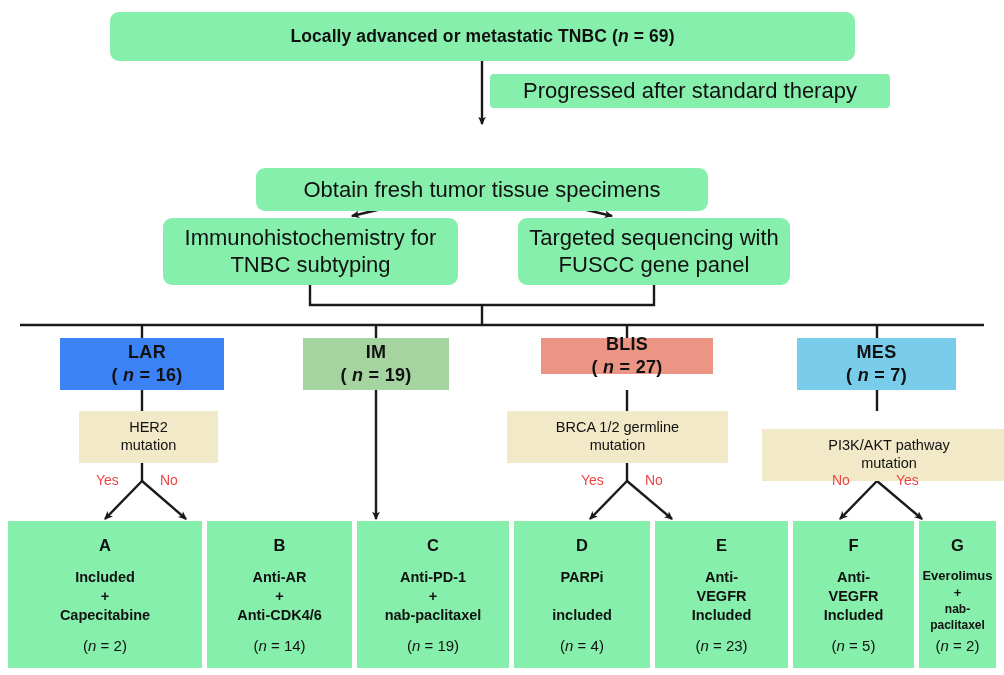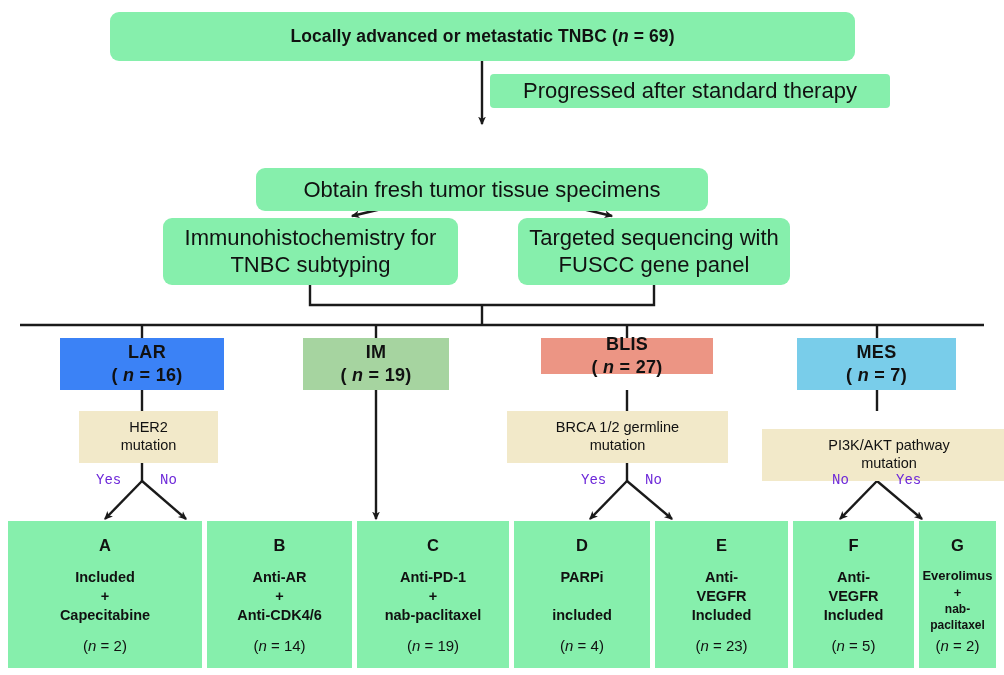--- a/index.html
+++ b/index.html
@@ -79,23 +79,22 @@
     left: 0; right: 0;
     text-align: center;
     font-weight: normal;
     font-size: 15px;
   }
   .branch-label {
     position: absolute;
     z-index: 3;
     font-size: 14px;
     font-weight: normal;
-    color: #6d28d9;
+    color: #ef4444;
     white-space: nowrap;
-    font-family: Liberation Mono, monospace;
   }
   i.it { font-style: italic; }
   .row2 { margin-top: 1px; }
 </style>
 </head>
 <body>
 
 <div id="stage">
 
   <svg id="wires" viewBox="0 0 1004 675">

